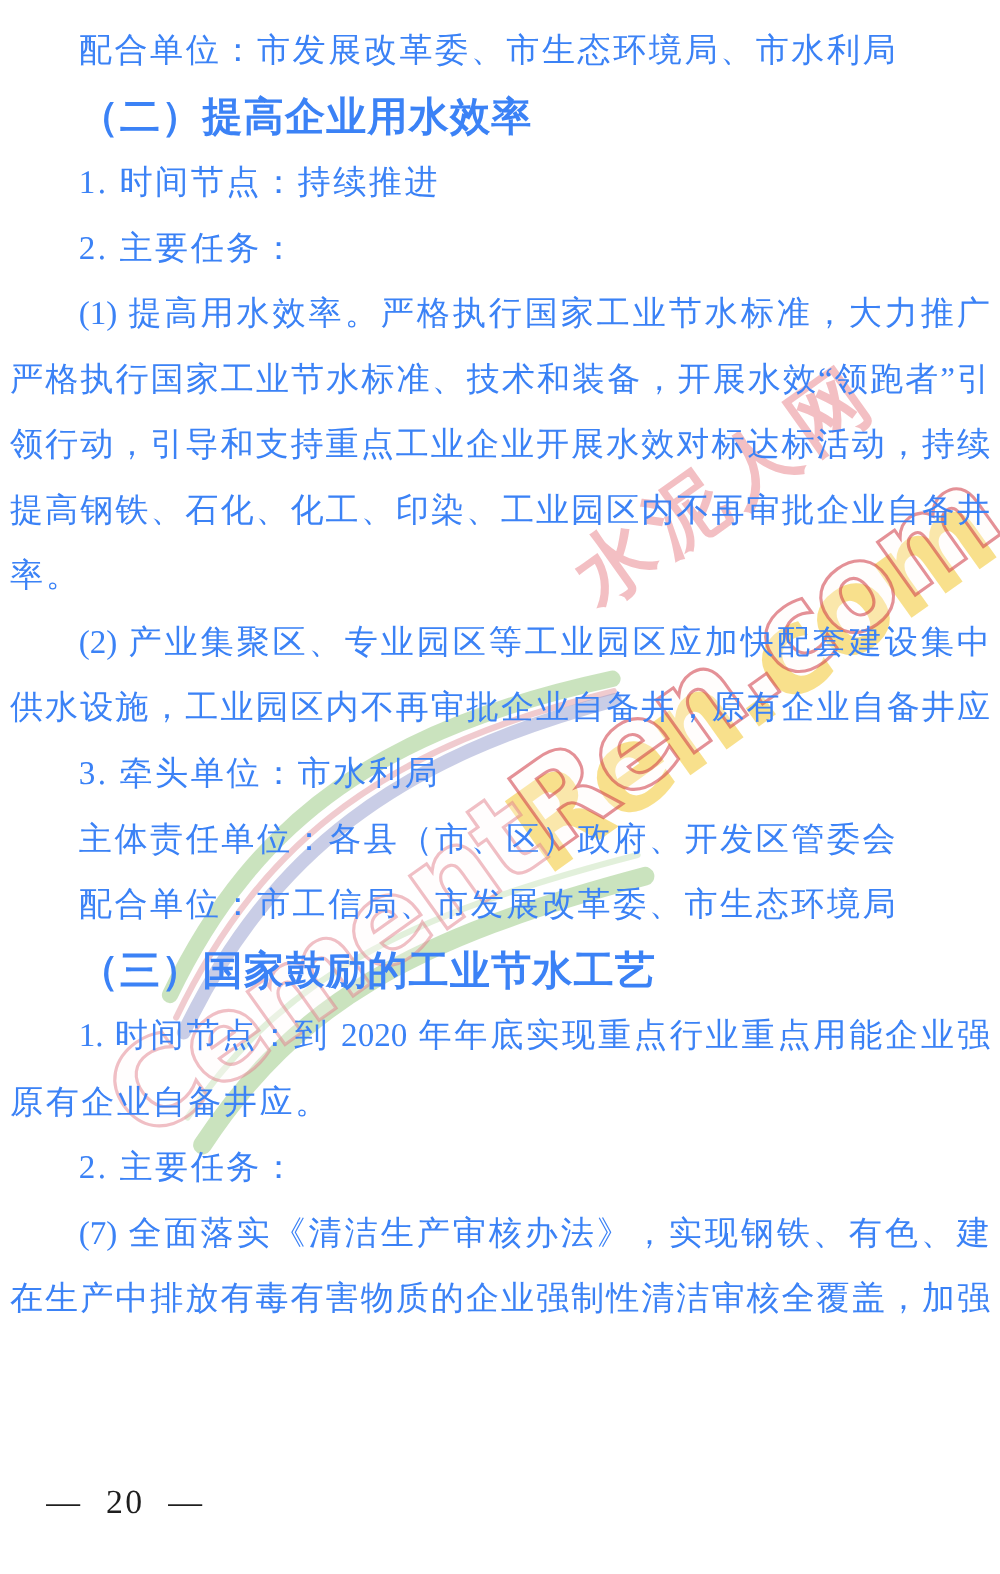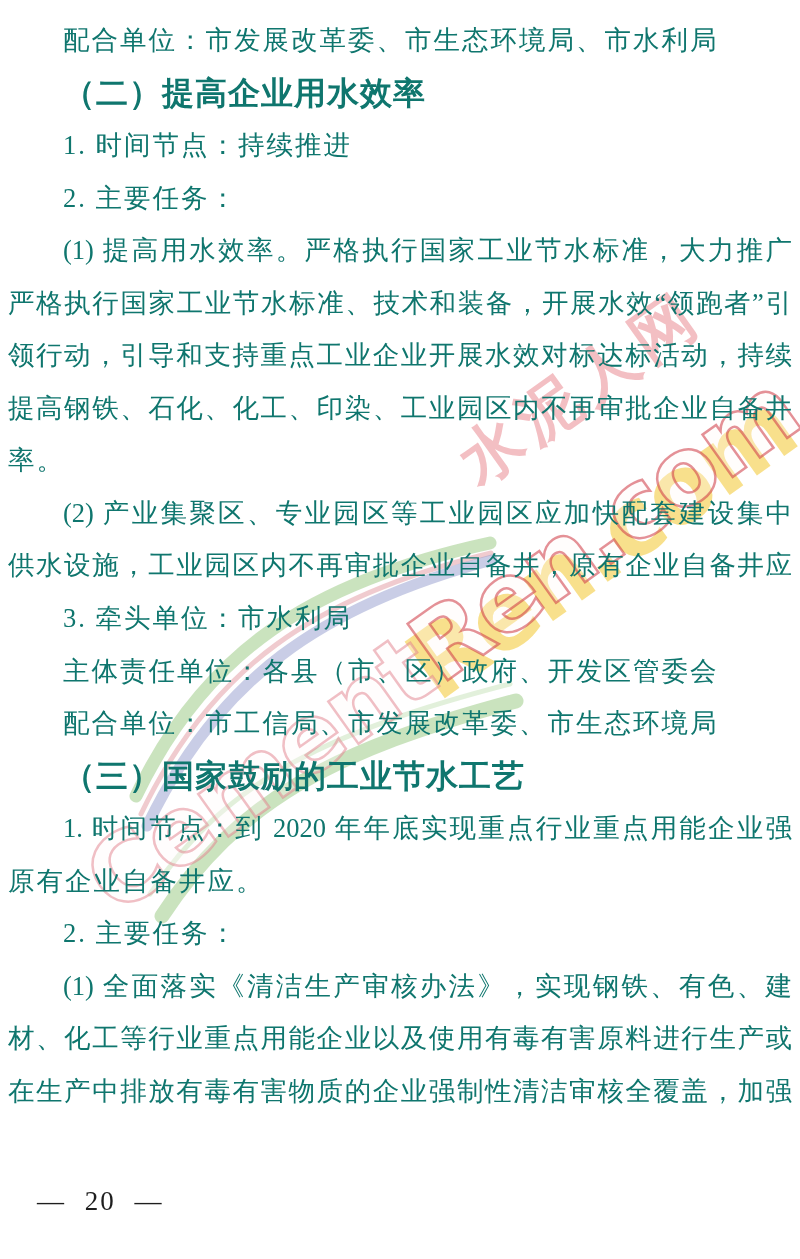--- a/index.html
+++ b/index.html
@@ -30,21 +30,21 @@
   }
   .wm-cn{
     position:absolute;left:545px;top:-190px;white-space:nowrap;line-height:1;
     font-family:"DejaVu Sans", sans-serif;font-weight:bold;font-size:62px;letter-spacing:8px;
     color:rgba(224,96,106,0.40);
   }
   
   .doc-lines{position:absolute;left:8px;top:14px;width:784px;z-index:2;}
   .line{
     height:52.55px;line-height:52.55px;font-size:26.5px;letter-spacing:2px;
-    white-space:nowrap;color:#0f766e;
+    white-space:nowrap;color:#3b82f6;
   }
   .line.indent{padding-left:55px;}
   .line.bold{font-weight:bold;font-size:32px;letter-spacing:1px;}
   .line.justify{
     white-space:normal;overflow:hidden;letter-spacing:0;
     text-align:justify;text-align-last:justify;text-justify:inter-character;
   }
   .page-footer{
     position:absolute;left:37px;top:1186px;z-index:2;
     font-size:27px;letter-spacing:2px;word-spacing:10px;color:#1e1e1e;
@@ -87,22 +87,21 @@
       <div class="line">率。</div>
       <div class="line indent justify">(2) 产业集聚区、专业园区等工业园区应加快配套建设集中</div>
       <div class="line justify">供水设施，工业园区内不再审批企业自备井，原有企业自备井应</div>
       <div class="line indent">3. 牵头单位：市水利局</div>
       <div class="line indent">主体责任单位：各县（市、区）政府、开发区管委会</div>
       <div class="line indent">配合单位：市工信局、市发展改革委、市生态环境局</div>
       <div class="line indent bold">（三）国家鼓励的工业节水工艺</div>
       <div class="line indent justify">1. 时间节点：到 2020 年年底实现重点行业重点用能企业强</div>
       <div class="line">原有企业自备井应。</div>
       <div class="line indent">2. 主要任务：</div>
-      <div class="line indent justify">(1) 全面落实《清洁生产审核办法》，实现钢铁、有色、建</div>
-      <div class="line justify">材、化工等行业重点用能企业以及使用有毒有害原料进行生产或</div>
+      <div class="line indent justify">(7) 全面落实《清洁生产审核办法》，实现钢铁、有色、建</div>
       <div class="line justify">在生产中排放有毒有害物质的企业强制性清洁审核全覆盖，加强</div>
     </div>
 
   <div class="page-footer">
     <span>— 20 —</span>
   </div>
 
 </div>
 
 </body></html>

